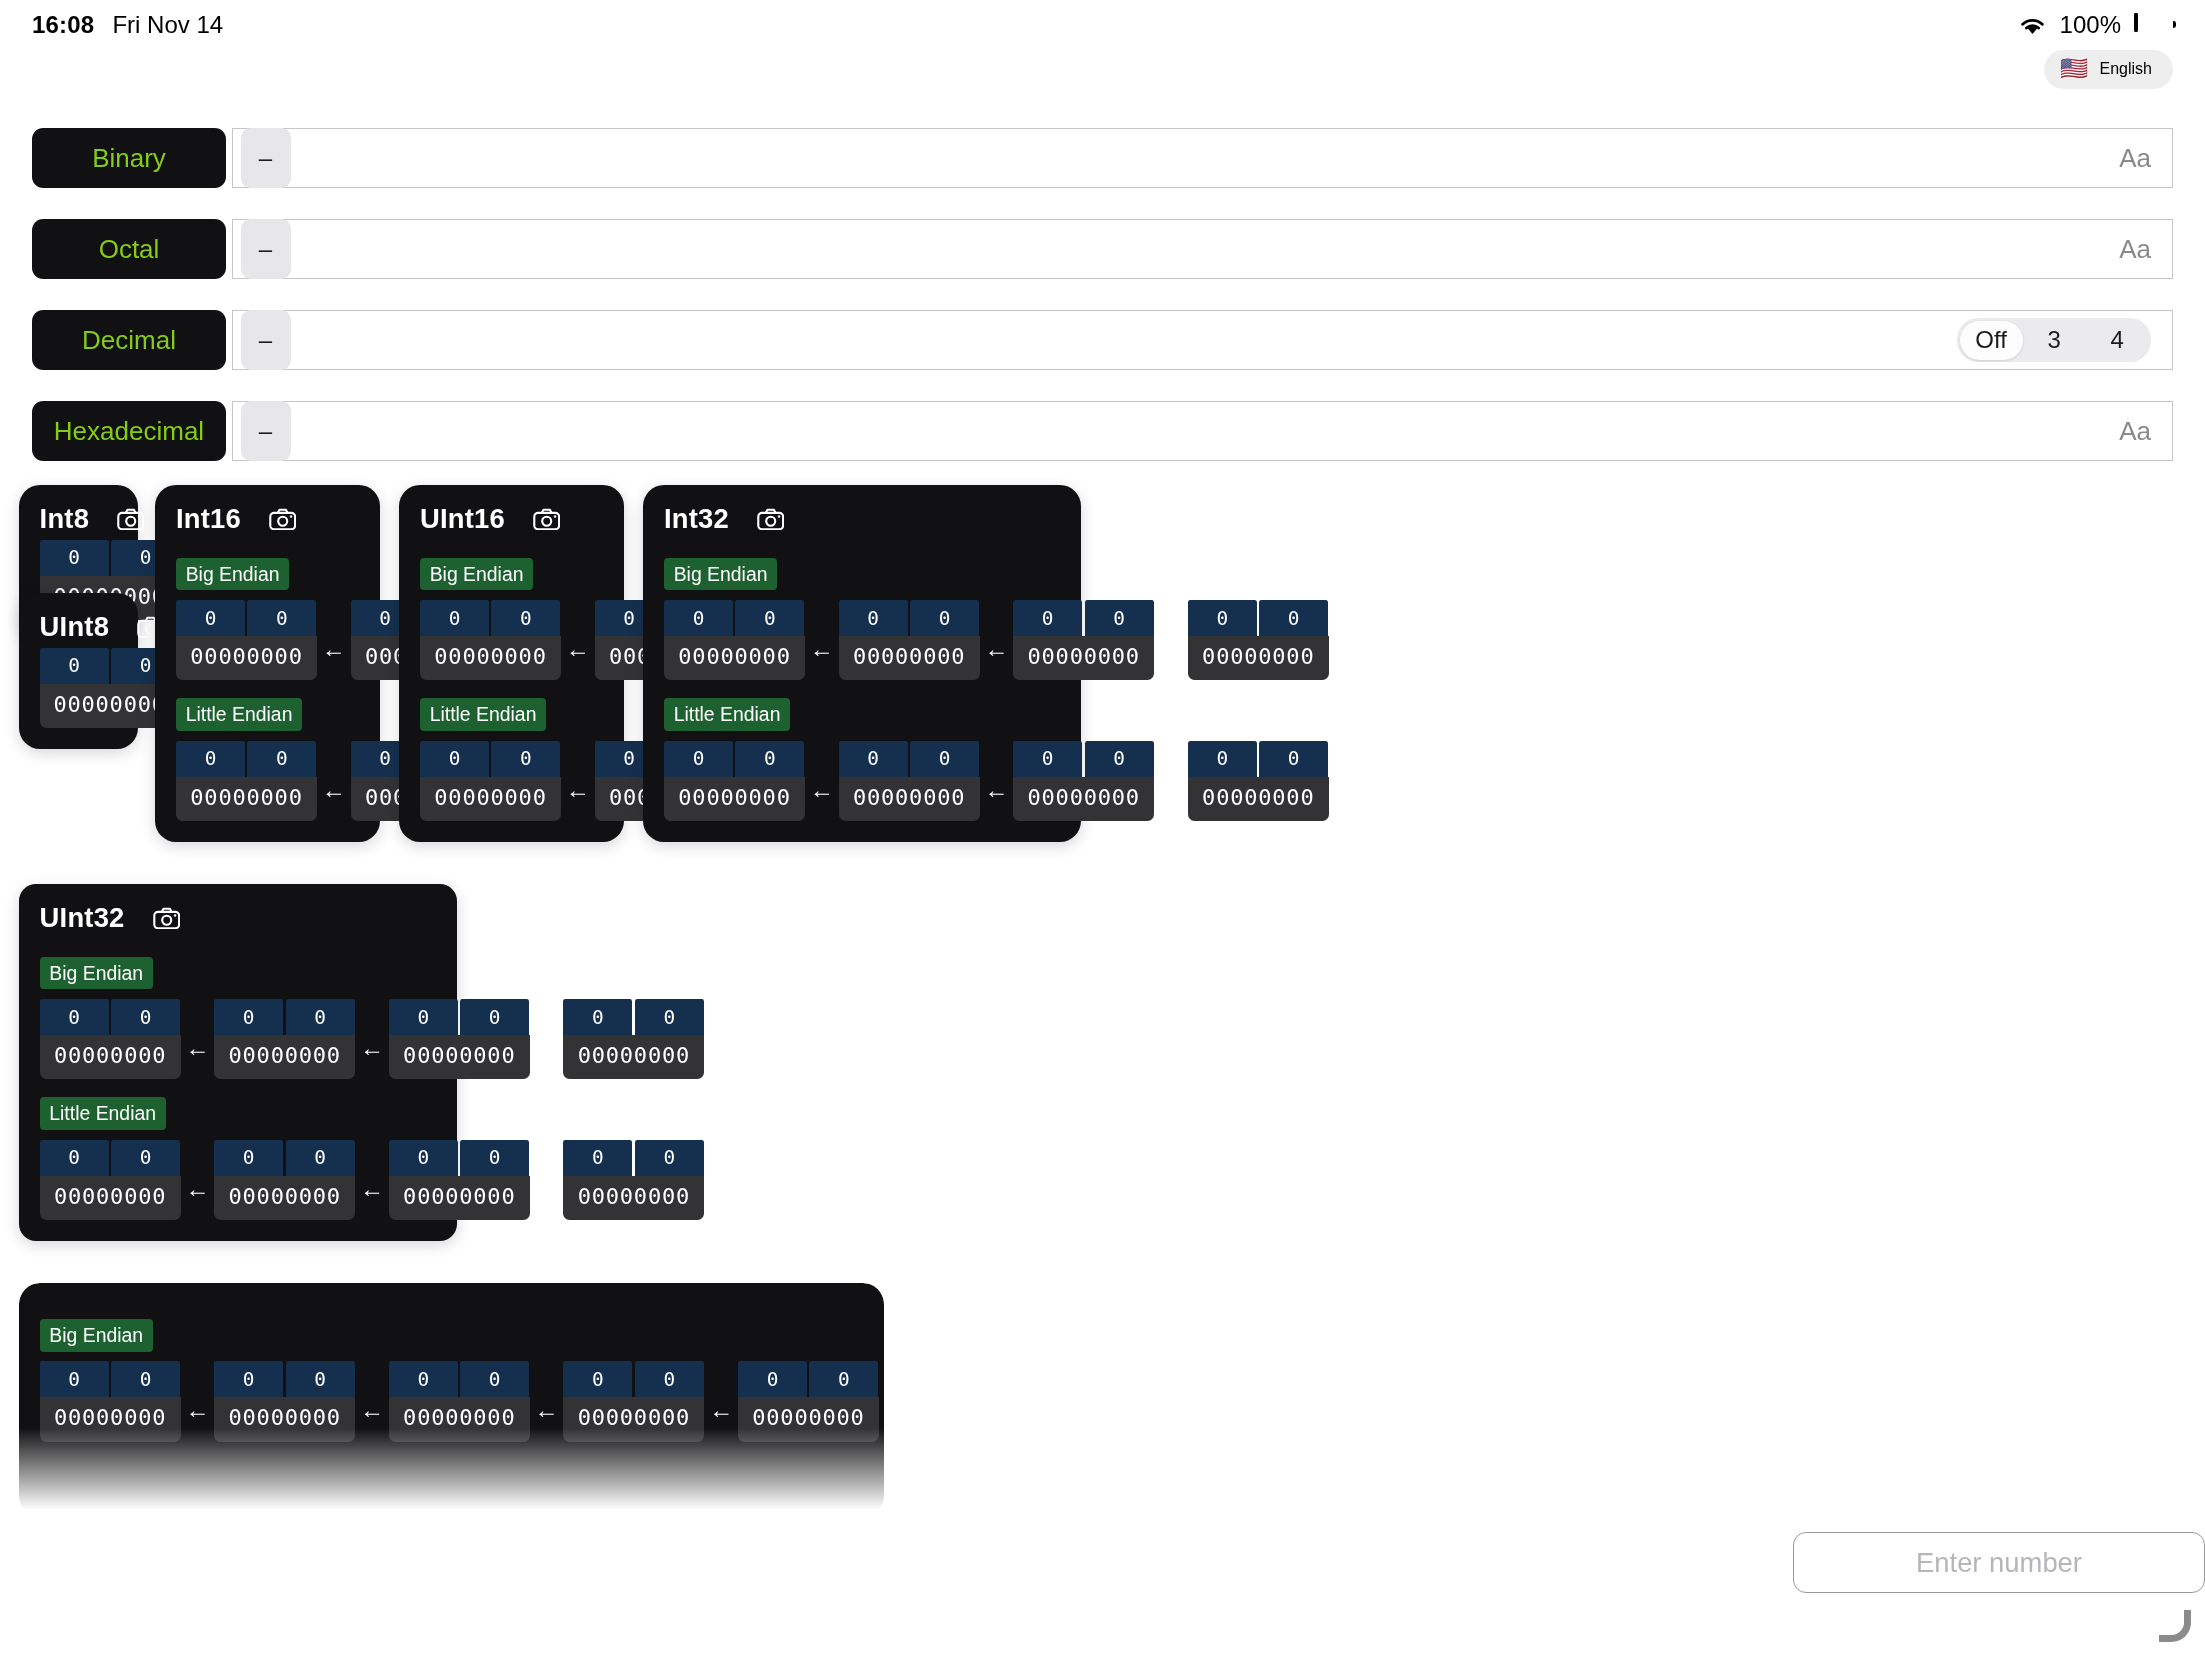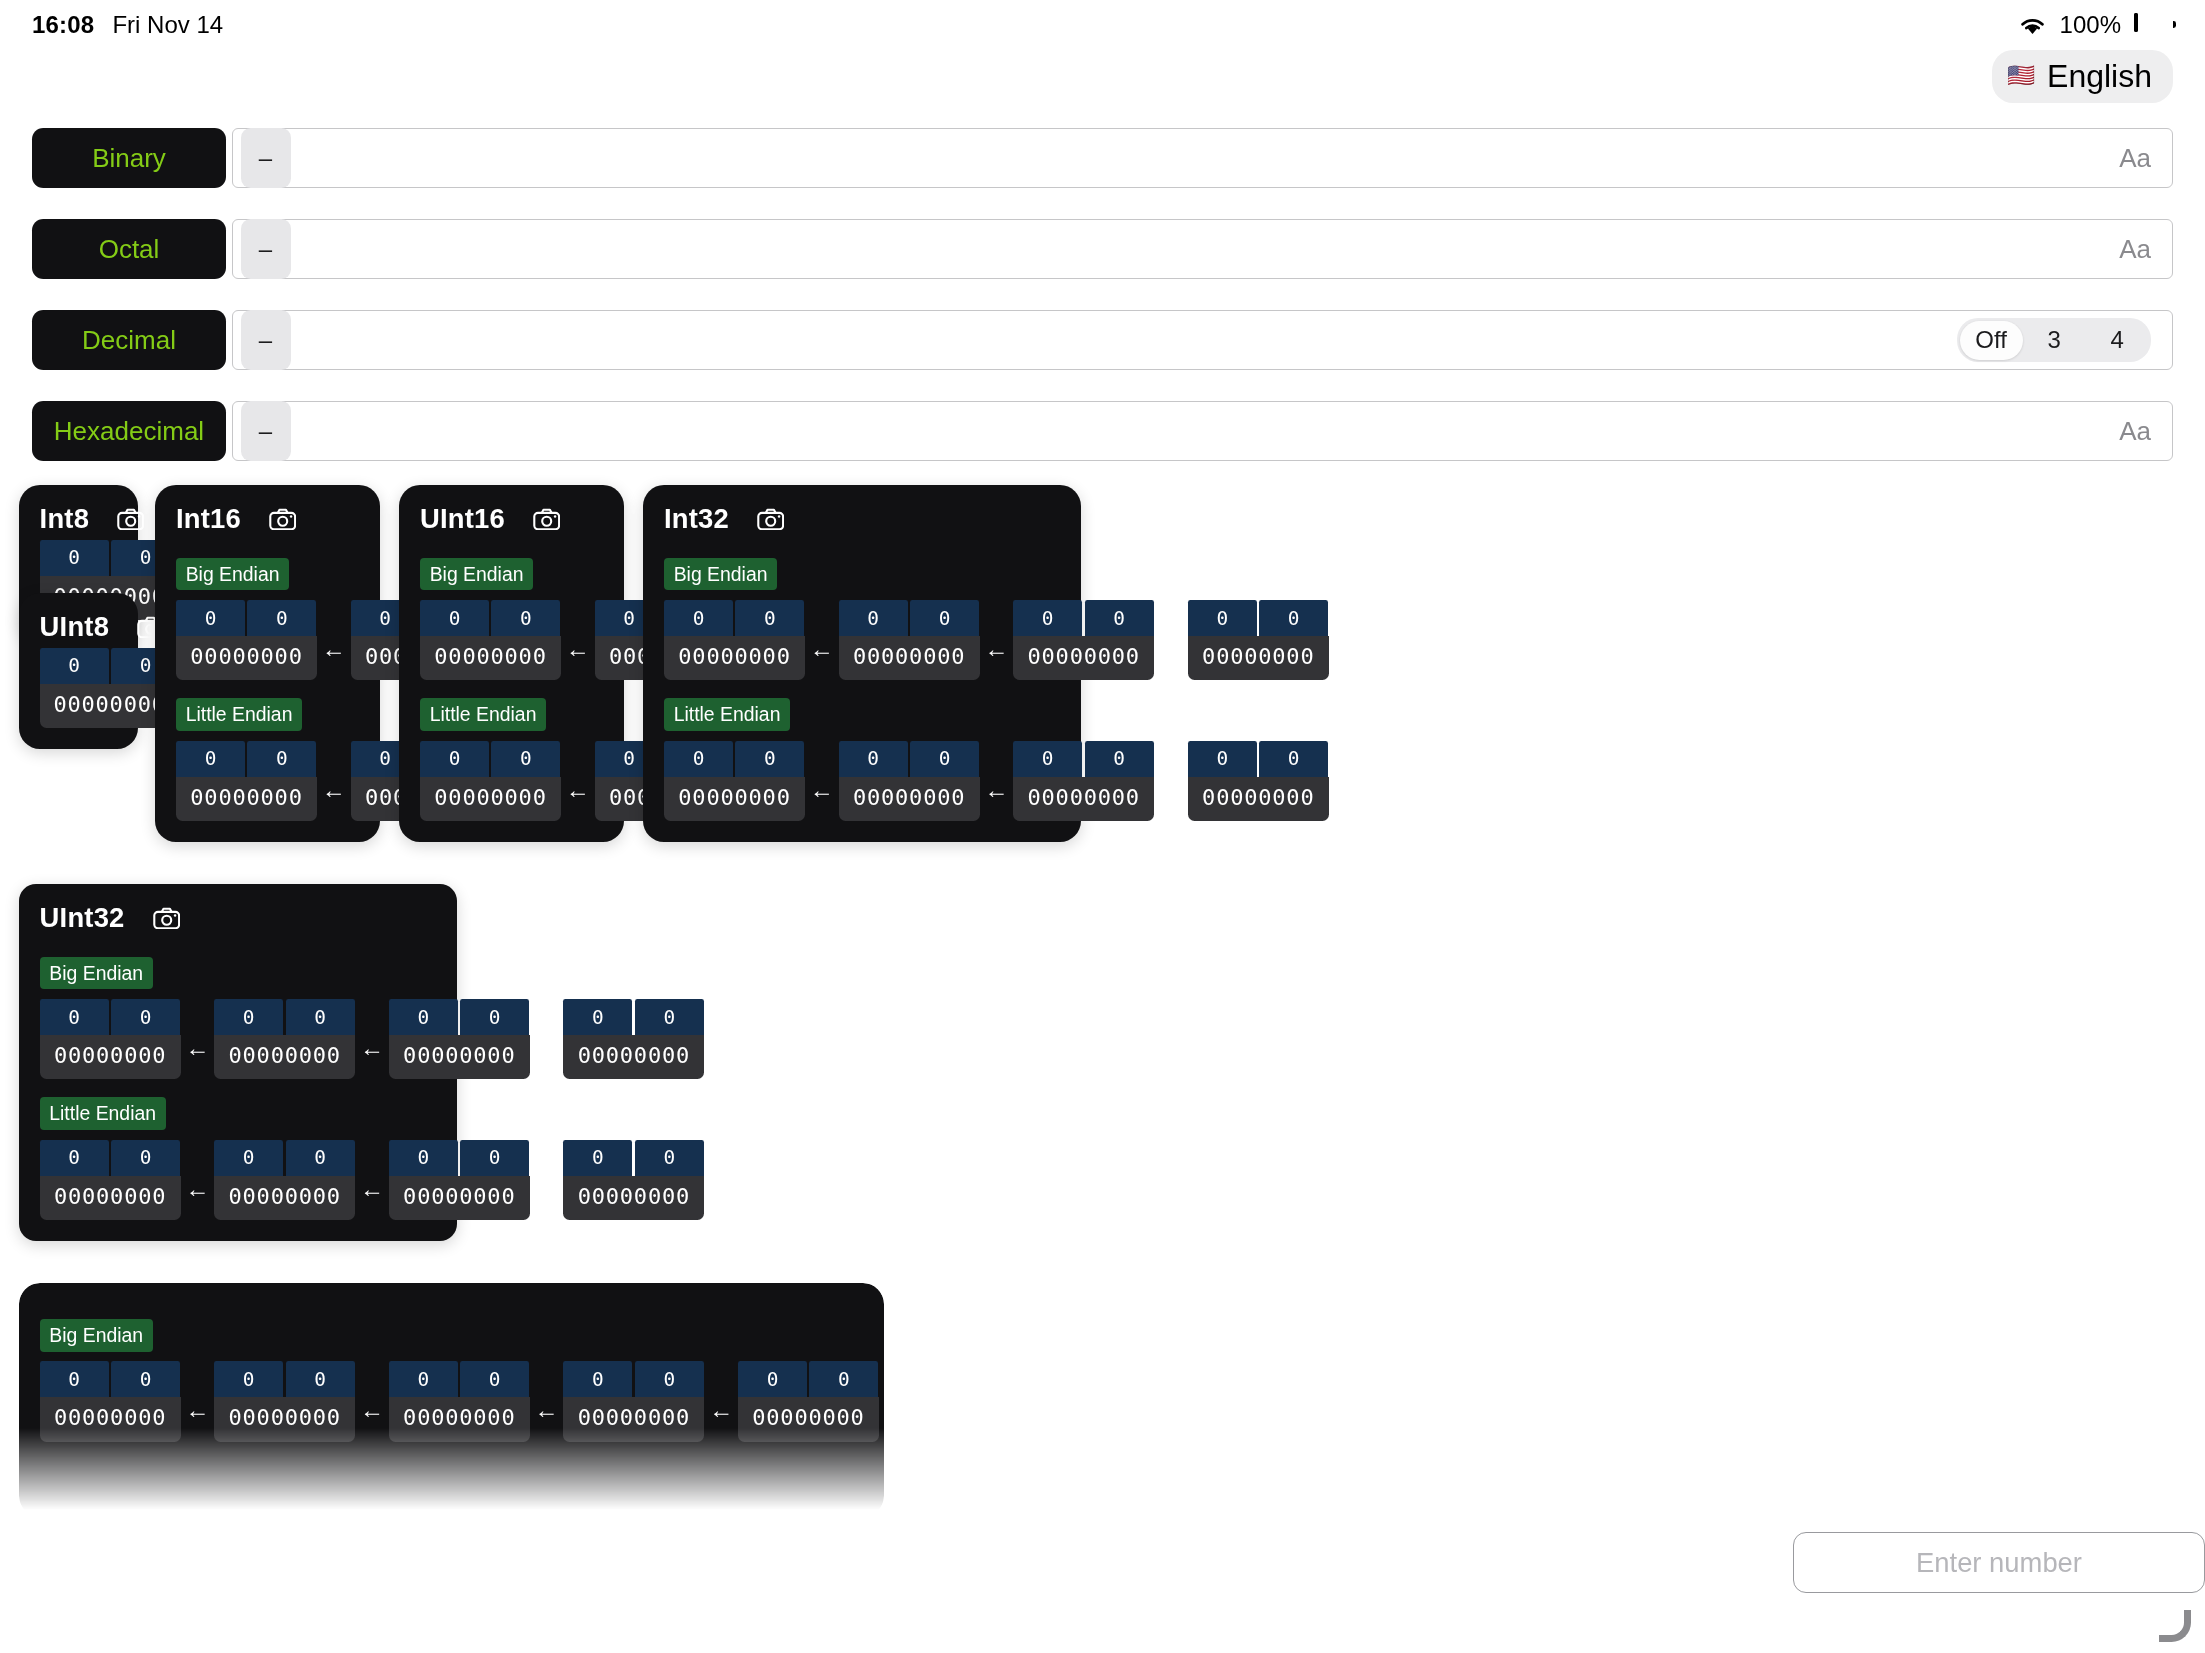--- a/index.html
+++ b/index.html
@@ -37,33 +37,33 @@
   .lang-row {
     position: absolute; top: 50px; left: 0; width: 2205px;
     display: flex; justify-content: flex-end; padding-right: 32px;
   }
   .lang-pill {
     display: inline-flex; align-items: center; gap: 11.3px;
     background: #eeeeef; border-radius: 21px;
     padding: 8px 21px 8px 16px;
   }
   .flag-glyph { font-size: 22.6px; line-height: 1; }
-  .lang-label { font-size: 32px; color: #000; }
+  .lang-label { font-size: 16px; color: #000; }
 
   
   .base-rows {
     position: absolute; top: 128px; left: 32px; width: 2141px;
   }
   .base-row {
     position: relative; height: 60px; margin-bottom: 31px;
     display: flex; align-items: stretch;
   }
   .base-field {
     position: absolute; left: 200px; right: 0; top: 0; bottom: 0;
-    background: #fff; border: 1.2px solid #c6c6c8; border-radius: 6px;
+    background: #fff; border: 1.2px solid #c6c6c8; border-radius: 0;
     display: flex; align-items: center; justify-content: flex-end;
     padding-right: 21px;
   }
   .base-aa { font-size: 26px; color: #8a8a8e; }
   .base-label {
     position: relative; z-index: 3;
     width: 194px; background: #111113; color: #84cc16;
     border-radius: 11.3px;
     display: flex; align-items: center; justify-content: center;
     font-size: 26px; font-weight: 500;

